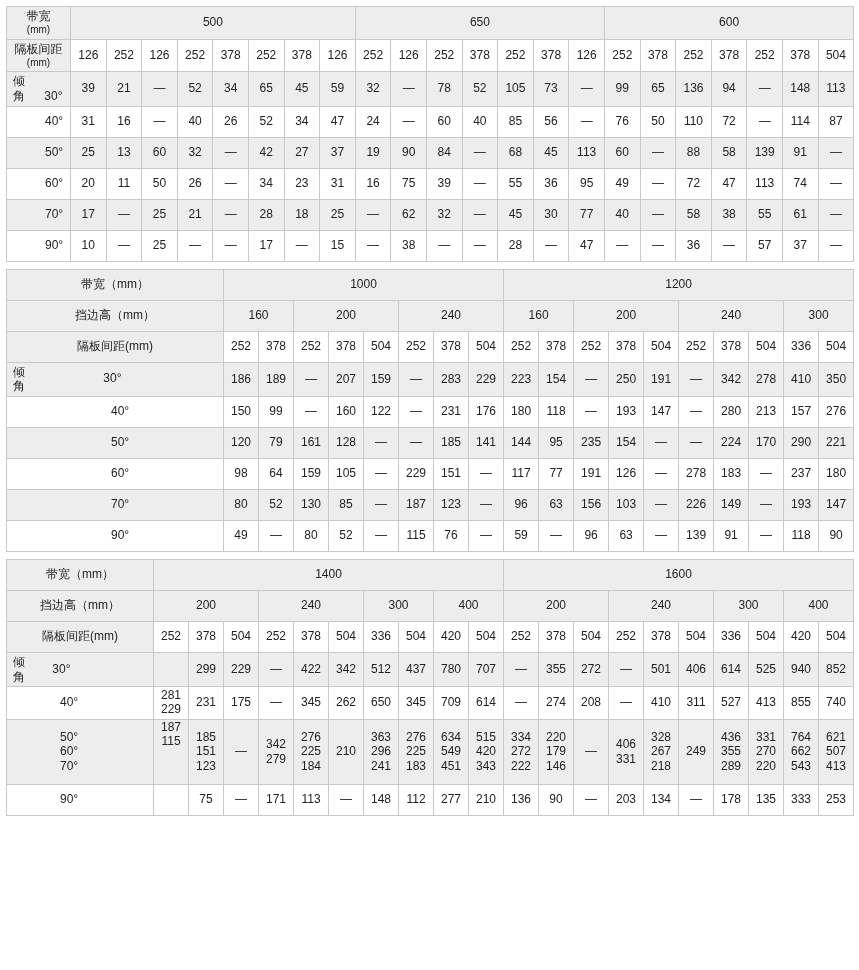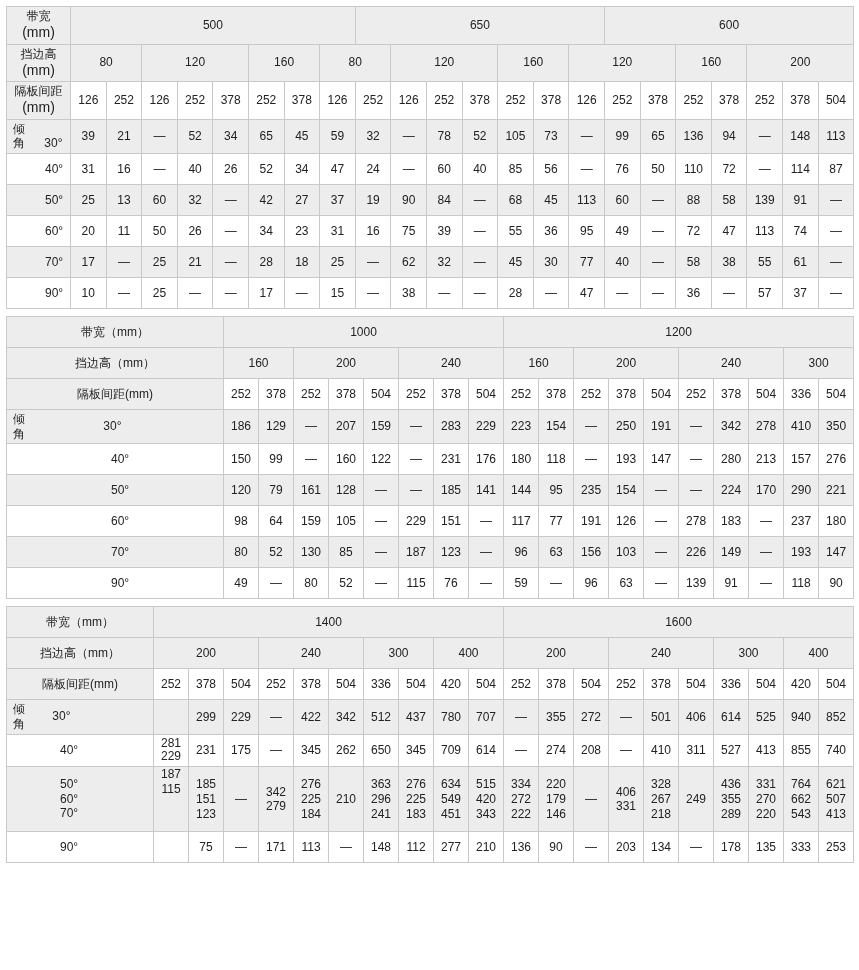--- a/index.html
+++ b/index.html
@@ -27,21 +27,21 @@
     font-size:12px;
     overflow:hidden;
   }
   tr.shade td{background:#ededed;}
   td.hdr{background:#ededed;}
   td.lbl{
     text-align:center;
     white-space:nowrap;
     font-size:12px;
   }
-  td.lbl .sm{font-size:14px;}
+  td.lbl .sm{font-size:10px;}
   td.vert{
     text-align:left;
     padding-left:6px;
     font-size:12px;
   }
   .two-line{line-height:1.15;}
   .stack{line-height:1.22;}
   .block-gap{height:7px;}
 </style>
 </head>
@@ -59,35 +59,20 @@
         <td class="hdr lbl" rowspan="1">
           <div>带宽</div>
           <div class="sm">(mm)</div>
         </td>
         <td class="hdr" colspan="8">500</td>
         <td class="hdr" colspan="7">650</td>
         <td class="hdr" colspan="7">600</td>
       </tr>
       <tr>
         <td class="hdr lbl">
-          <div>挡边高</div>
-          <div class="sm">(mm)</div>
-        </td>
-        <td class="hdr" colspan="2">80</td>
-        <td class="hdr" colspan="3">120</td>
-        <td class="hdr" colspan="2">160</td>
-        <td class="hdr" colspan="2">80</td>
-        <td class="hdr" colspan="3">120</td>
-        <td class="hdr" colspan="2">160</td>
-        <td class="hdr" colspan="3">120</td>
-        <td class="hdr" colspan="2">160</td>
-        <td class="hdr" colspan="3">200</td>
-      </tr>
-      <tr>
-        <td class="hdr lbl">
           <div>隔板间距</div>
           <div class="sm">(mm)</div>
         </td>
         <td>126</td>
         <td>252</td>
         <td>126</td>
         <td>252</td>
         <td>378</td>
         <td>252</td>
         <td>378</td>
@@ -329,21 +314,21 @@
 
       <tr class="shade">
         <td class="vert">
           <span class="stack" style="display:inline-block;vertical-align:middle">
             <span>倾</span><br>
             <span>角</span>
           </span>
           <span style="display:inline-block;margin-left:75px">30°</span>
         </td>
         <td>186</td>
-        <td>129</td>
+        <td>189</td>
         <td>—</td>
         <td>207</td>
         <td>159</td>
         <td>—</td>
         <td>283</td>
         <td>229</td>
         <td>223</td>
         <td>154</td>
         <td>—</td>
         <td>250</td>

